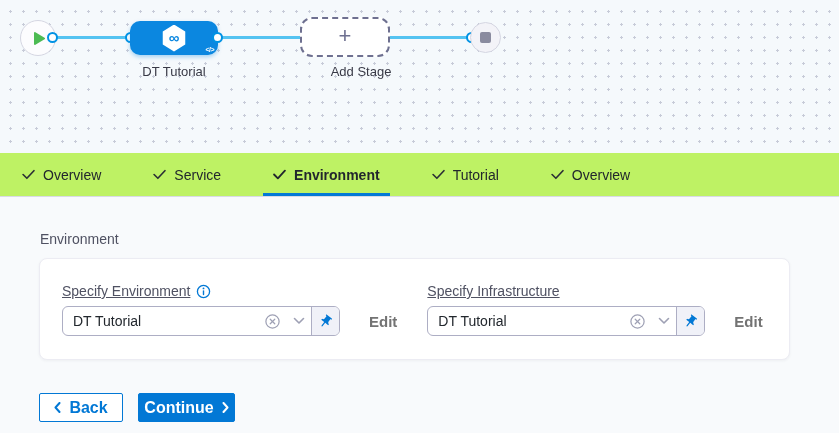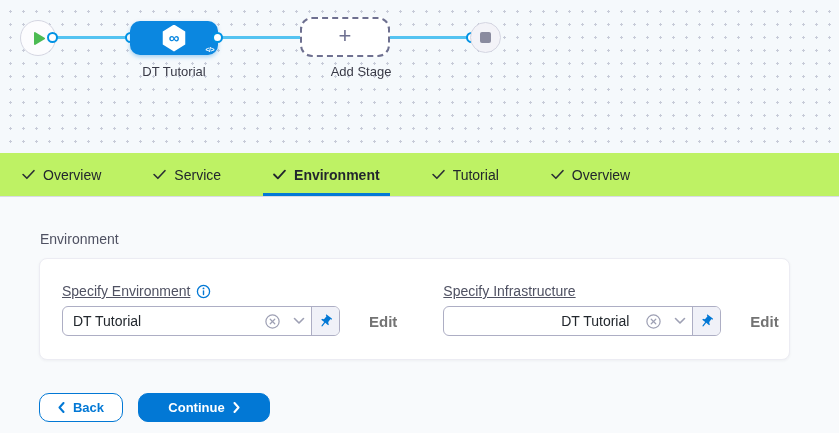--- a/index.html
+++ b/index.html
@@ -93,31 +93,31 @@
   .select-icon { flex:none; display:flex; align-items:center; padding:0 6px; }
   .pin-btn {
     flex:none; width:28px; align-self:stretch; background:#f0f1f8;
     border-left:1px solid #adaec4; display:flex; align-items:center; justify-content:center; cursor:pointer;
   }
   .pin-btn svg { transform:rotate(38deg); }
   .edit-link {
     margin-left:29px; font-size:15px; font-weight:bold; color:#737373;
     text-decoration:none; cursor:pointer;
   }
-  .block-gap { margin-left:46px;text-align:right; }
+  .block-gap { margin-left:30px; }
 
   
   .footer { display:flex; align-items:center; gap:15px; margin-top:33px; }
   .btn {
     display:flex; align-items:center; justify-content:center; gap:8px;
-    height:29px; border-radius:10px; font-size:13px; font-weight:bold;
+    height:29px; border-radius:2px; font-size:16px; font-weight:bold;
     font-family:"Liberation Sans", sans-serif; cursor:pointer;
   }
   .btn-back { width:84px; background:#fff; border:1px solid #0278d5; color:#0278d5; }
-  .btn-continue { width:132px; background:#0278d5; border:1px solid #0278d5; color:#fff; }
+  .btn-continue { width:97px; background:#0278d5; border:1px solid #0278d5; color:#fff; }
 </style>
 </head>
 <body>
 
 <div class="app">
 
   <div class="canvas">
     <div class="edge" style="left:52px; width:78px;"></div>
     <div class="edge" style="left:218px; width:82px;"></div>
     <div class="edge" style="left:390px; width:82px;"></div>

